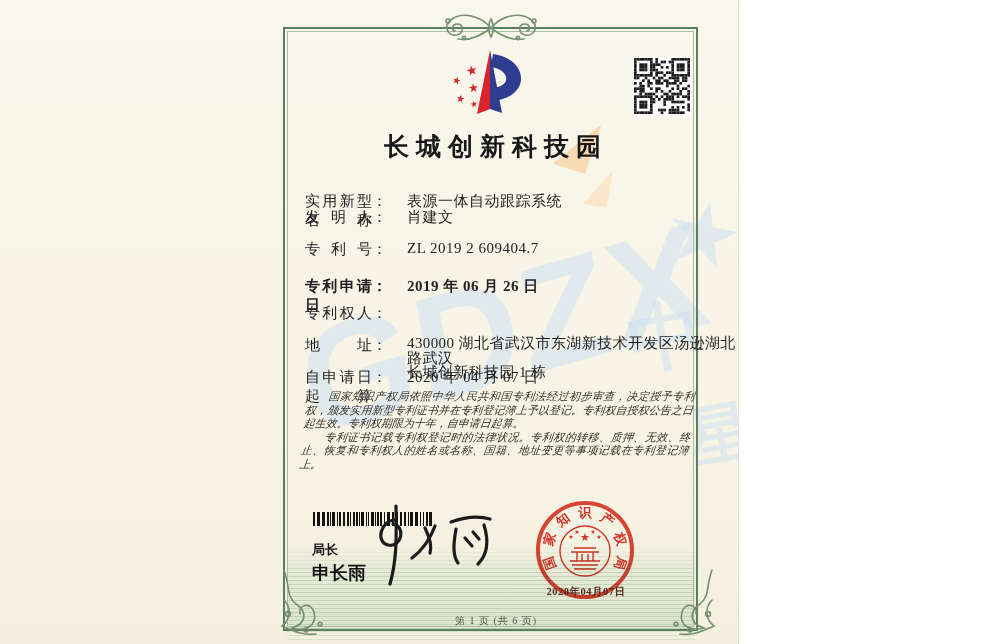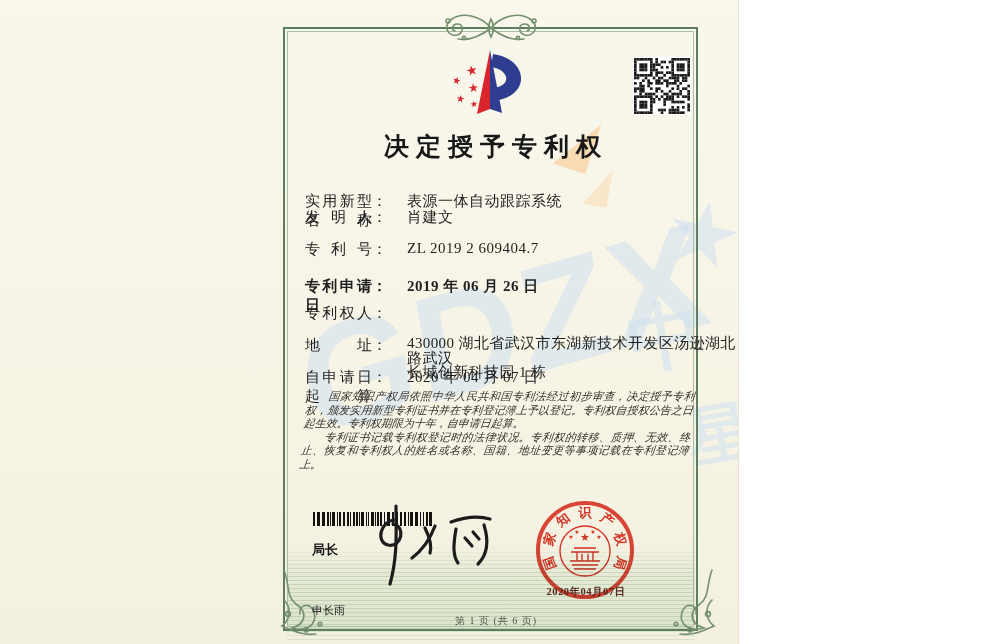--- a/index.html
+++ b/index.html
@@ -42,22 +42,22 @@
   .addr-lines div{line-height:14.5px;letter-spacing:.4px;}
   
   .paras{position:absolute;left:303px;top:390px;width:388px;font-size:11px;line-height:13.6px;
          color:#34302a;text-align:justify;font-style:italic;transform:skewX(-6deg);}
   .paras p{margin:0;text-indent:2em;}
   
   .barcode{position:absolute;left:313px;top:512px;width:122px;height:14px;}
   .barcode svg rect{fill:#14140f;}
   .sig-title{position:absolute;left:312px;top:541px;font-size:13px;font-weight:bold;
              font-family:"Liberation Sans","DejaVu Sans",sans-serif;color:#141414;}
-  .sig-name{position:absolute;left:312px;top:561px;font-size:11px;font-weight:normal;
-            font-family:"Liberation Sans","DejaVu Sans",sans-serif;color:#141414;margin-top:42px;}
+  .sig-name{position:absolute;left:312px;top:561px;font-size:18px;font-weight:bold;
+            font-family:"Liberation Sans","DejaVu Sans",sans-serif;color:#141414;}
   .signature{position:absolute;left:355px;top:498px;width:150px;height:92px;}
   .seal{position:absolute;left:536px;top:501px;width:98px;height:98px;mix-blend-mode:multiply;}
   .seal-ring{position:absolute;inset:0;border:4px solid #df3a2b;border-radius:50%;opacity:.93;}
   .seal-arc{position:absolute;inset:0;font-size:13px;font-weight:bold;color:#dd3729;}
   .seal-arc span{position:absolute;}
   .seal-emblem{position:absolute;left:22px;top:23px;width:54px;height:54px;}
   .seal-date{position:absolute;left:520px;top:585px;width:132px;text-align:center;
              font-size:10.5px;letter-spacing:.5px;color:#54291e;font-weight:bold;}
   .footer{position:absolute;left:300px;top:614px;width:392px;text-align:center;
           font-size:10px;color:#54544c;letter-spacing:1px;}
@@ -357,21 +357,21 @@
           <rect x="16.00" y="53.33" width="2.67" height="2.67"></rect>
           <rect x="26.67" y="53.33" width="2.67" height="2.67"></rect>
           <rect x="34.67" y="53.33" width="2.67" height="2.67"></rect>
           <rect x="37.33" y="53.33" width="2.67" height="2.67"></rect>
           <rect x="40.00" y="53.33" width="2.67" height="2.67"></rect>
           <rect x="42.67" y="53.33" width="2.67" height="2.67"></rect>
           <rect x="45.33" y="53.33" width="2.67" height="2.67"></rect>
           <rect x="48.00" y="53.33" width="2.67" height="2.67"></rect>
         </svg></div>
 
-    <div class="title">决定授予专利权</div>
+    <div class="title">长城创新科技园</div>
 
     <div class="row" style="top:192px;">
       <span class="flabel">实用新型名称</span>
         <span class="colon">：</span>
       <span class="fvalue">表源一体自动跟踪系统</span>
     </div>
     <div class="row" style="top:208px;">
       <span class="flabel">发明人</span>
         <span class="colon">：</span>
       <span class="fvalue">肖建文</span>

